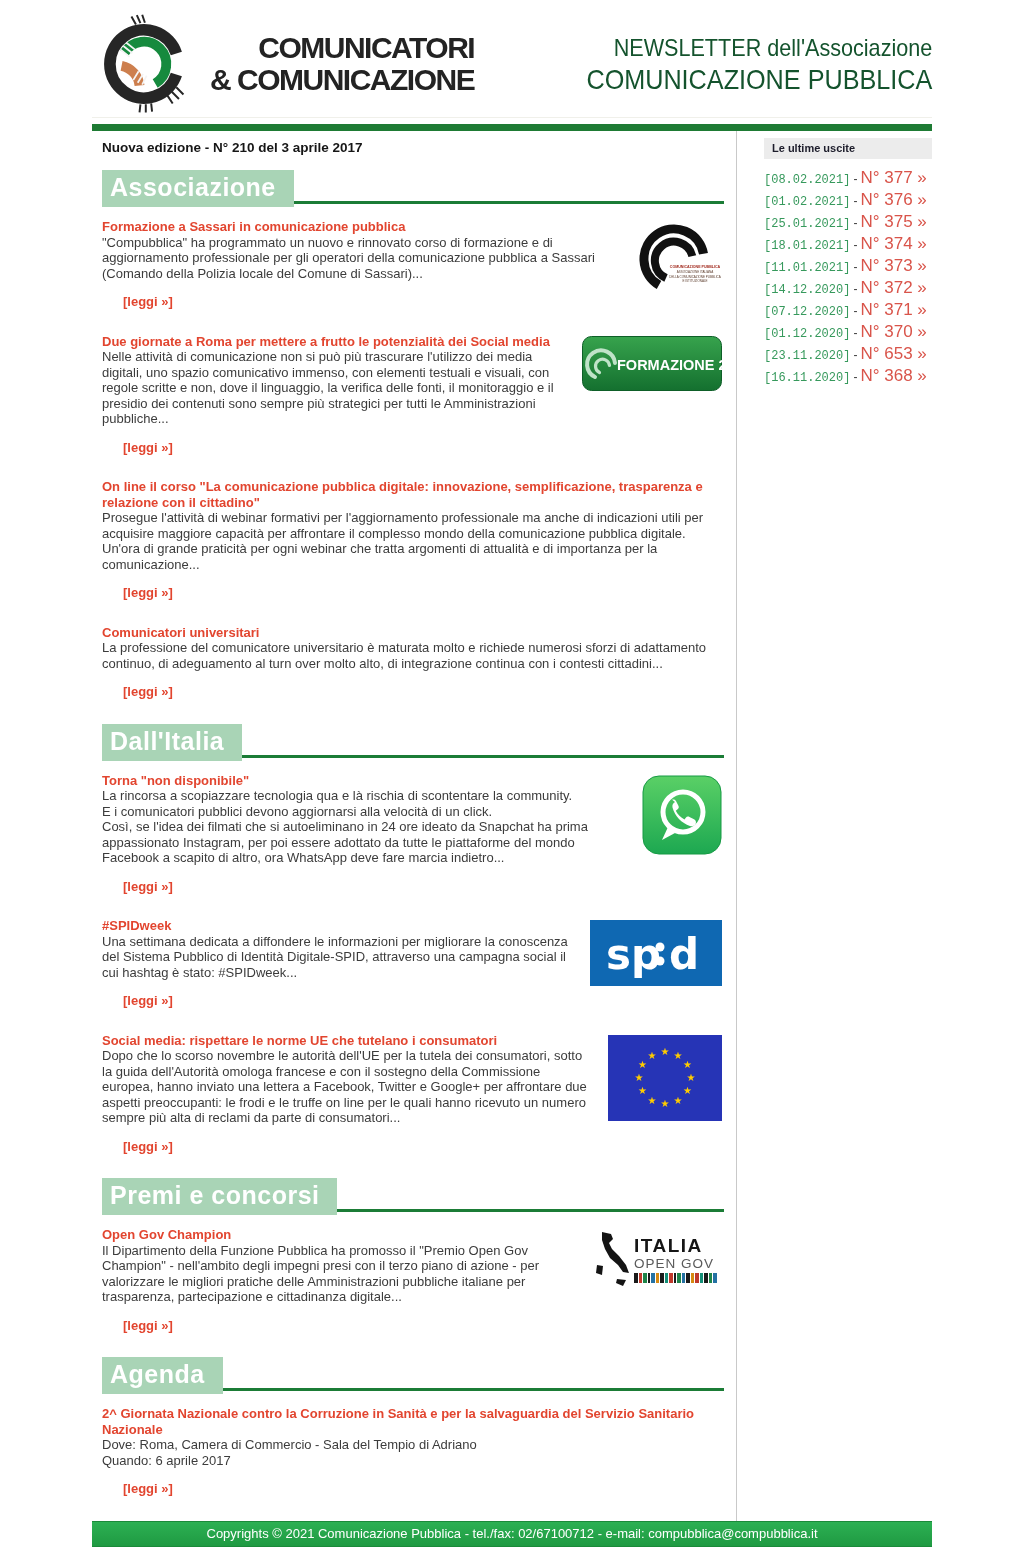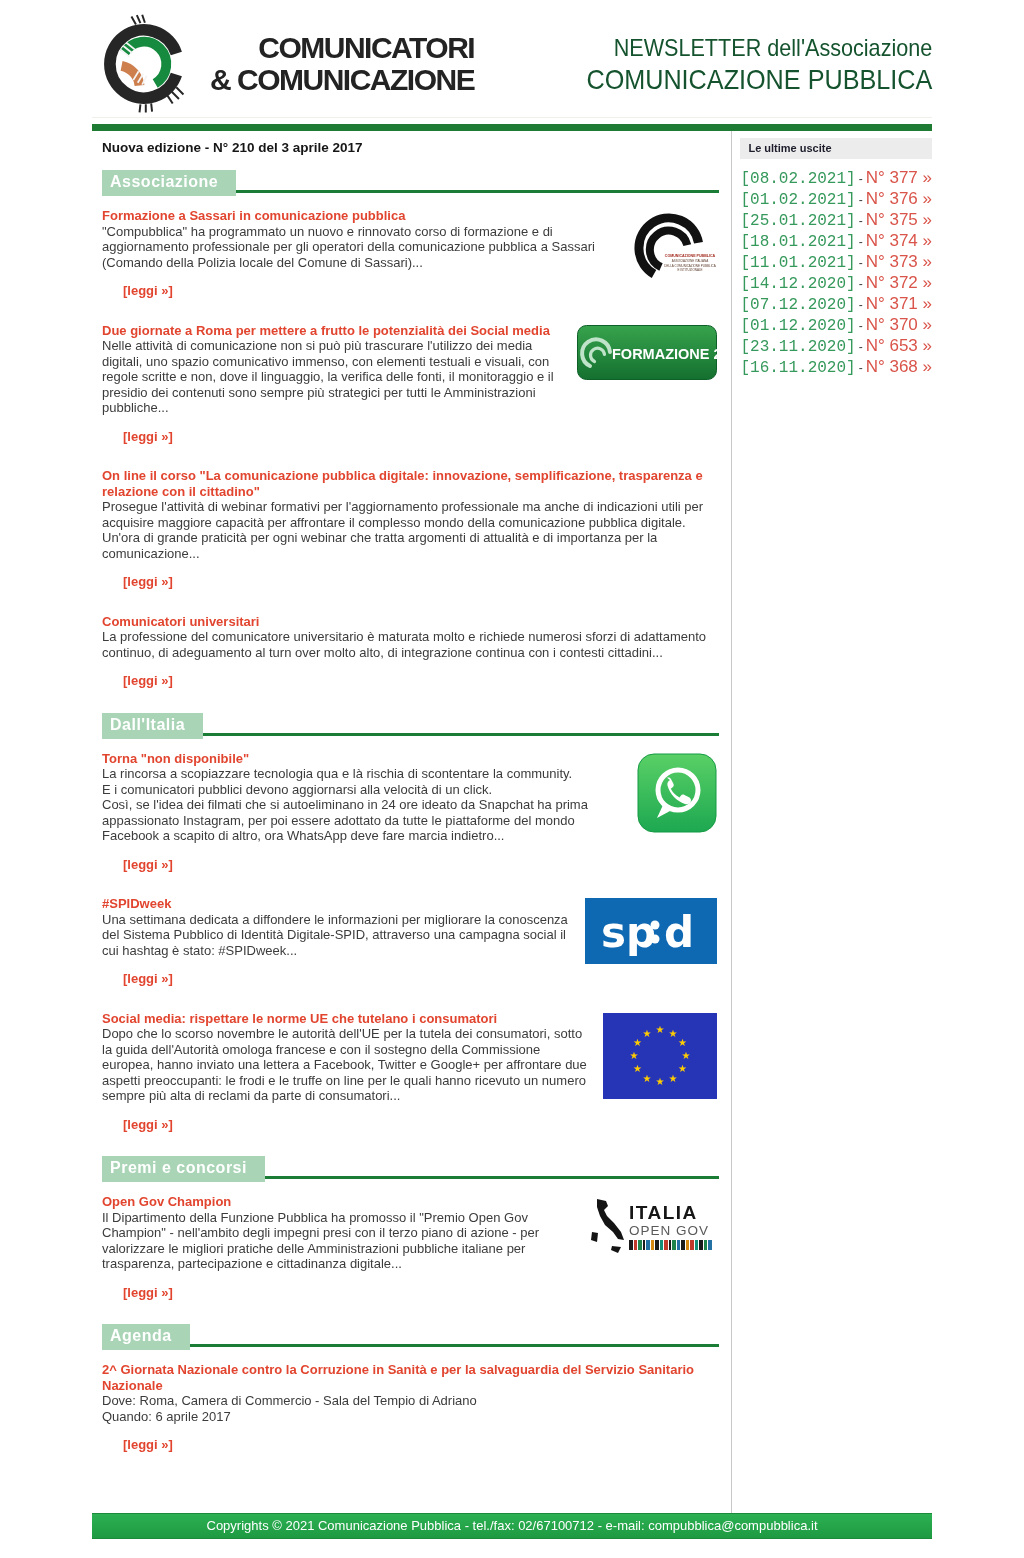--- a/index.html
+++ b/index.html
@@ -9,40 +9,40 @@
   
   .header { display:flex; align-items:center; height:108px; border-bottom:1px solid #f0f0ea;text-align:right; }
   .brand-logo { width:104px; height:106px; flex:0 0 auto; }
   .brand-text { margin-left:14px; font-weight:bold; color:#232323; font-size:30px; line-height:32px; letter-spacing:-1.5px; }
   .nl-text { margin-left:auto; color:#14532d; }
   .nl-line1 { font-size:24px; line-height:31px; transform:scaleX(.9); transform-origin:right center; white-space:nowrap; }
   .nl-line2 { font-size:28px; line-height:33px; transform:scaleX(.9); transform-origin:right center; white-space:nowrap; }
   .top-bar { height:7px; background:#1e7b34; margin-top:6px; }
 
   
-  .columns { display:flex; min-height:1382px; }
+  .columns { display:flex; min-height:1382px;gap:19px; }
   .main { width:645px; border-right:1px solid #c9c9c9; padding:0 12px 0 10px; }
   .sidebar { flex:1; padding:7px 0 0 8px; }
 
   .edition-title { font-weight:bold; color:#161616; font-size:13.5px; margin:9px 0 15px; }
 
   .section-head { display:flex; margin:0 0 12px; }
-  .section-label { background:#a9d4b6; color:#fff; font-size:16px; font-weight:bold; padding:3px 18px 5px 8px; letter-spacing:.5px; }
+  .section-label { background:#a9d4b6; color:#fff; font-size:25px; font-weight:bold; padding:3px 18px 5px 8px; letter-spacing:.5px; }
   .section-rule { flex:1; height:3px; background:#1b7c36; align-self:flex-end; margin-bottom:3px; }
 
   .article { overflow:hidden; margin-bottom:24px; font-size:13px; line-height:15.5px; }
   .article-img { float:right; margin:2px 2px 6px 16px; }
   .article-title { color:#e2452f; font-weight:bold; }
   .article-body { color:#3c3c3c; }
   .leggi { display:inline-block; margin-top:13px; color:#e2452f; font-weight:bold; text-decoration:none; cursor:pointer;padding-left:21px; }
 
   
   .sb-title { background:#ececec; color:#1d1d2b; font-weight:bold; font-size:11px; padding:4px 8px 5px; margin-bottom:9px; }
   .sb-item { font-size:12px; line-height:19px; white-space:nowrap; }
-  .sb-date { font-family:"Liberation Mono", monospace; color:#36995c; font-size:16px; }
+  .sb-date { font-family:"Liberation Mono", monospace; color:#36995c; font-size:12px; }
   .sb-sep { color:#3c3c3c; padding:0 3px; }
   .sb-num { color:#d9544a; font-size:17px; text-decoration:none; cursor:pointer; }
 
   
   .footer-bar { background:linear-gradient(#2cb053,#1f9a42); border-top:1px solid #1b8a3a; border-bottom:1px solid #1b8a3a; color:#fff; text-align:center; font-size:13px; padding:4px 0 5px; }
 </style>
 </head>
 <body>
 
 <div class="page">

